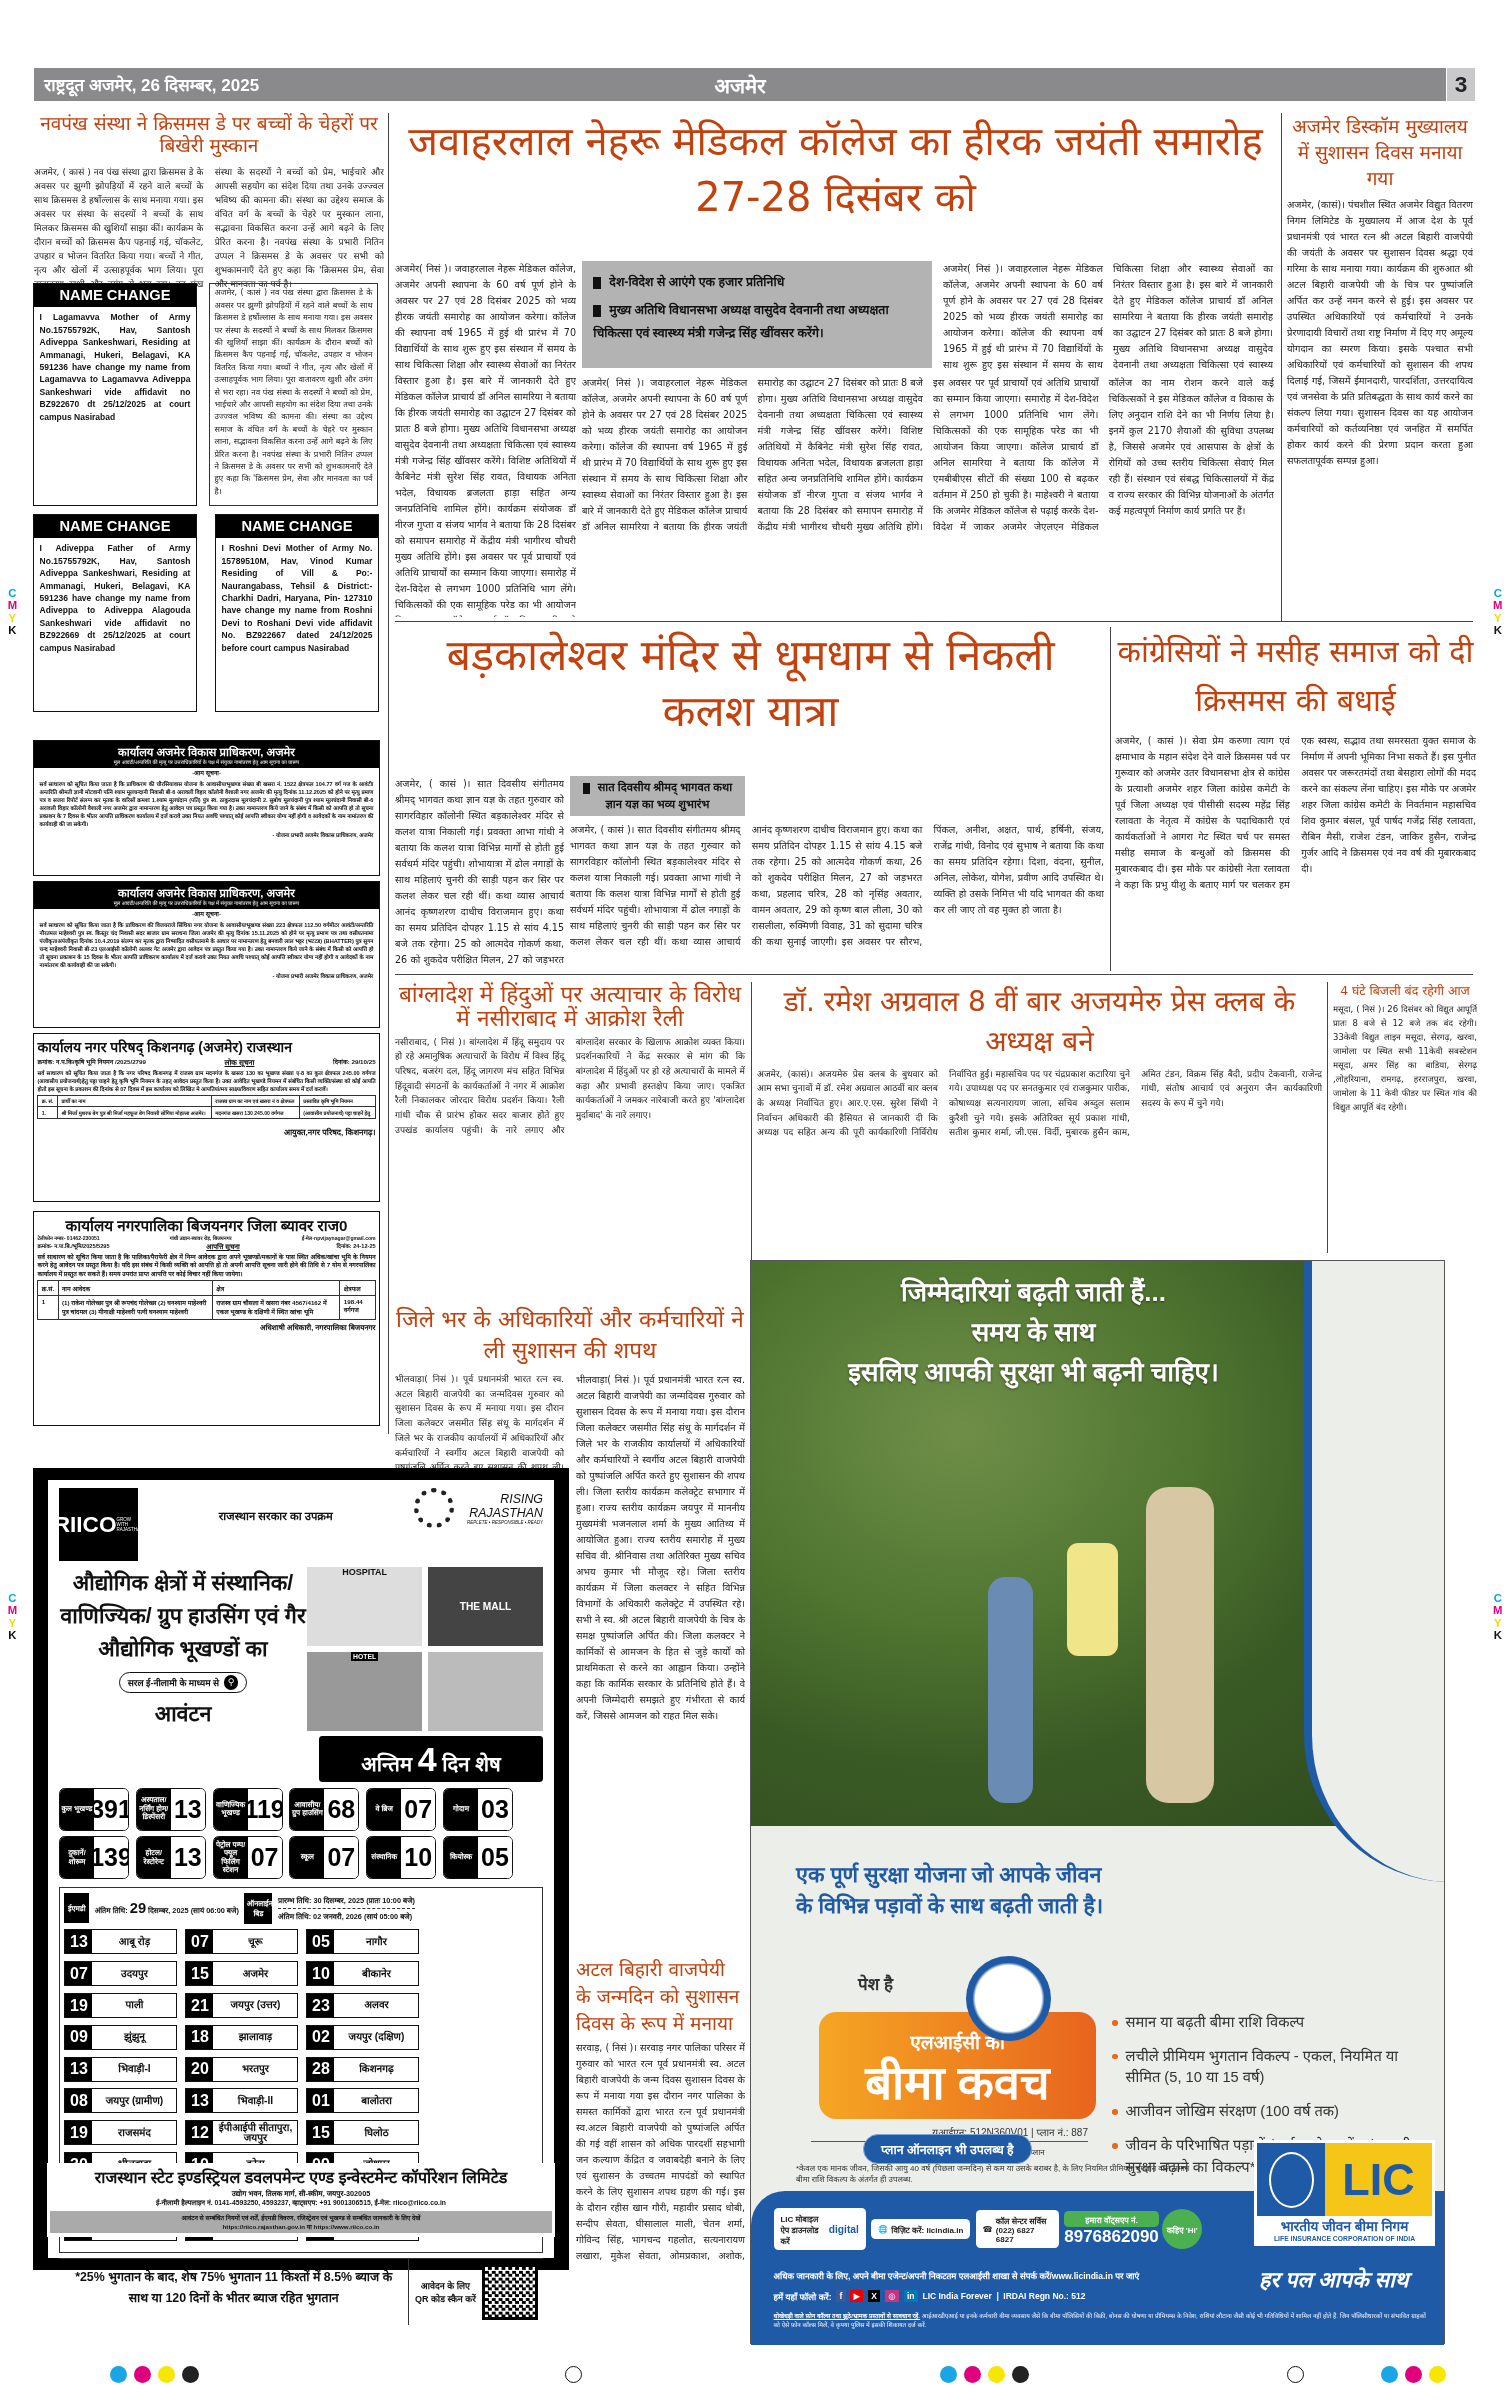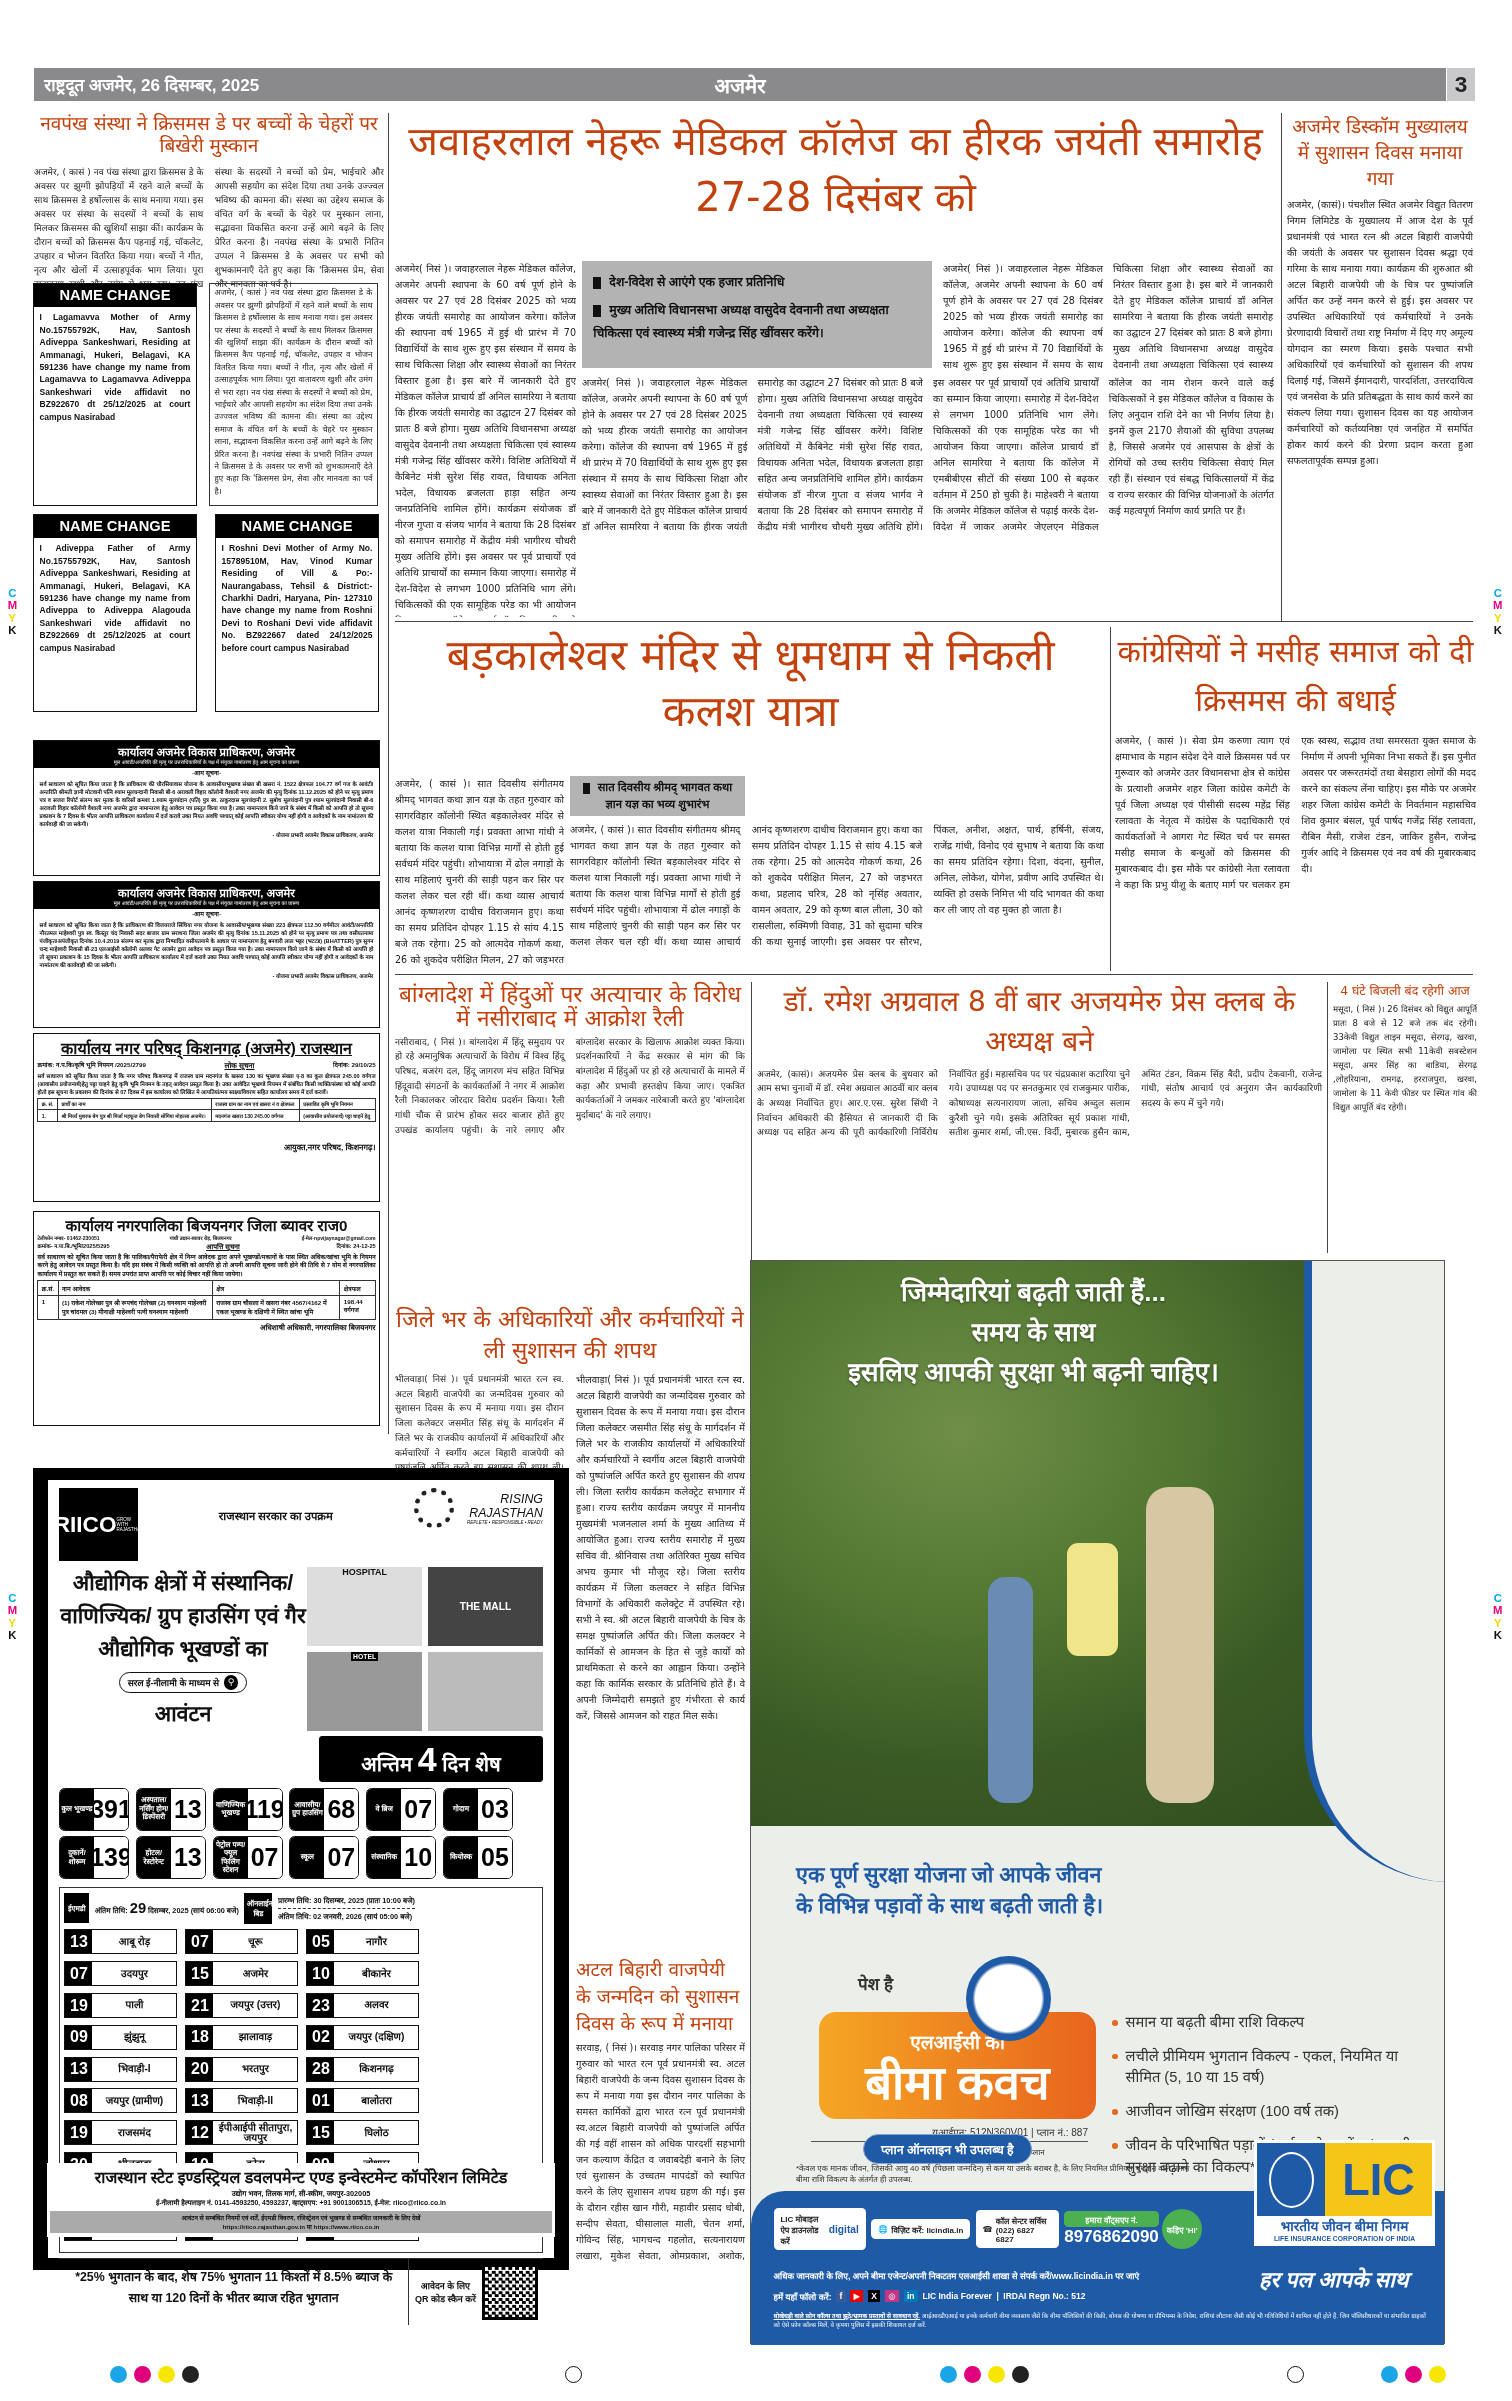--- a/index.html
+++ b/index.html
@@ -114,21 +114,21 @@
   <div class="nt">
       <div class="a" style="font-size:11.3px">कार्यालय अजमेर विकास प्राधिकरण, अजमेर</div>
       <div class="s" style="font-size:5.1px">मूल आवंटी/अन्तरिति की मृत्यु पर उत्तराधिकारियों के पक्ष में संयुक्त नामांतरण हेतु आम सूचना का प्रारूप</div>
     </div>
   <div style="text-align:center;font-size:6.2px;font-weight:bold">-आम सूचना-</div>
   <div class="nb" style="font-size:5.6px;line-height:8px">सर्व साधारण को सूचित किया जाता है कि प्राधिकरण की विजयराजे सिंधिया नगर योजना के आवासीय/भूखण्ड संख्या 223 क्षेत्रफल 112.50 वर्गमीटर आवंटी/अन्तरिति नौरतमल माहेश्वरी पुत्र स्व. किस्तुर चंद निवासी सदर बाजार ग्राम सराधना जिला अजमेर की मृत्यु दिनांक 15.11.2025 को होने पर मृत्यु प्रमाण पत्र तथा वसीयतनामा पंजीकृत/अपंजीकृत दिनांक 10.4.2019 संलग्न कर मृतक द्वारा निष्पादित वसीयतनामे के आधार पर नामान्तरण हेतु बनवारी लाल भट्टर (भटटड) (BHATTER) पुत्र सुगन चन्द माहेश्वरी निवासी बी-23 एलआईसी कॉलोनी अलवर गेट अजमेर द्वारा आवेदन पत्र प्रस्तुत किया गया है। उक्त नामान्तरण किये जाने के संबंध में किसी को आपत्ति हो तो सूचना प्रकाशन के 15 दिवस के भीतर आपत्ति प्राधिकरण कार्यालय में दर्ज करावे उक्त नियत अवधि पश्चात् कोई आपत्ति स्वीकार योग्य नहीं होगी व आवेदकों के नाम नामांतरण की कार्यवाही की जा सकेगी।</div>
   <div class="sig" style="font-size:5.6px">- योजना प्रभारी अजमेर विकास प्राधिकरण, अजमेर</div>
 </div>
 
 <div class="abs notice" style="left:33px;top:1033px;width:347px;height:169px;overflow:hidden;padding:3.4px">
-  <div style="text-align:center;font-size:16px;font-weight:bold;text-decoration:underline">कार्यालय नगर परिषद् किशनगढ़ (अजमेर) राजस्थान</div>
+  <div style="text-align:left;font-size:14px;font-weight:bold;">कार्यालय नगर परिषद् किशनगढ़ (अजमेर) राजस्थान</div>
   <div style="display:flex;justify-content:space-between;font-size:6.2px;font-weight:bold;margin:1.1px 0">
     <span>क्रमांक: न.प.कि/कृषि भूमि नियमन /2025/2799</span>
       <span style="text-decoration:underline;font-size:7.3px">लोक सूचना</span>
       <span>दिनांक: 29/10/25</span>
   </div>
   <div style="font-size:5.6px;line-height:8px;font-weight:bold;text-align:justify">सर्व साधारण को सूचित किया जाता है कि नगर परिषद किशनगढ़ में राजस्व ग्राम मदनगंज के खसरा 130 का भूखण्ड संख्या ए-8 का कुल क्षेत्रफल 245.00 वर्गगज (आवासीय प्रयोजनार्थ)हेतु पट्टा चाहने हेतु कृषि भूमि नियमन के तहत् आवेदन प्रस्तुत किया है। उक्त आवेदित भूखण्डे नियमन में संबंधित किसी व्यक्ति/संस्था को कोई आपति होतो इस सूचना के प्रकाशन की दिनांक से 07 दिवस में इस कार्यालय को लिखित मे आपतियां/मय साक्ष्य/विवरण सहित कार्यालय समय में दर्ज करावें।</div>
   <table class="nt2" style="font-size:5.1px;margin-top:2.3px">
     <tbody>
         <tr>
           <th>क्र. सं.</th>
@@ -137,21 +137,21 @@
           <th>प्रस्तावित कृषि भूमि नियमन</th>
         </tr>
     <tr>
           <td>1.</td>
           <td>श्री मिर्जा मुशरफ बेग पुत्र श्री मिर्जा महफूज बेग निवासी सोंगिया मोहल्ला अजमेर।</td>
           <td>मदनगंज खसरा 130 245.00 वर्गगज</td>
           <td>(आवासीय प्रयोजनार्थ) पट्टा चाहनें हेतु</td>
         </tr>
   </tbody>
     </table>
-  <div style="text-align:right;font-size:8px;font-weight:bold;margin-top:19px">आयुक्त,नगर परिषद, किशनगढ़।</div>
+  <div style="text-align:right;font-size:8px;font-weight:bold;margin-top:7px">आयुक्त,नगर परिषद, किशनगढ़।</div>
 </div>
 
 <div class="abs notice" style="left:33px;top:1211px;width:347px;height:215px;overflow:hidden;padding:3.4px">
   <div style="text-align:center;font-size:15.2px;font-weight:bold">कार्यालय नगरपालिका बिजयनगर जिला ब्यावर राज0</div>
   <div style="display:flex;justify-content:space-between;font-size:5.1px;font-weight:bold">
       <span>टेलीफोन नम्बर- 01462-230051</span>
       <span>गांधी उद्यान-ब्यावर रोड़, बिजयनगर</span>
       <span>ई-मेल-npvijaynagar@gmail.com</span>
     </div>
   <div style="display:flex;justify-content:space-between;font-size:5.6px;font-weight:bold;margin:1.1px 0">

